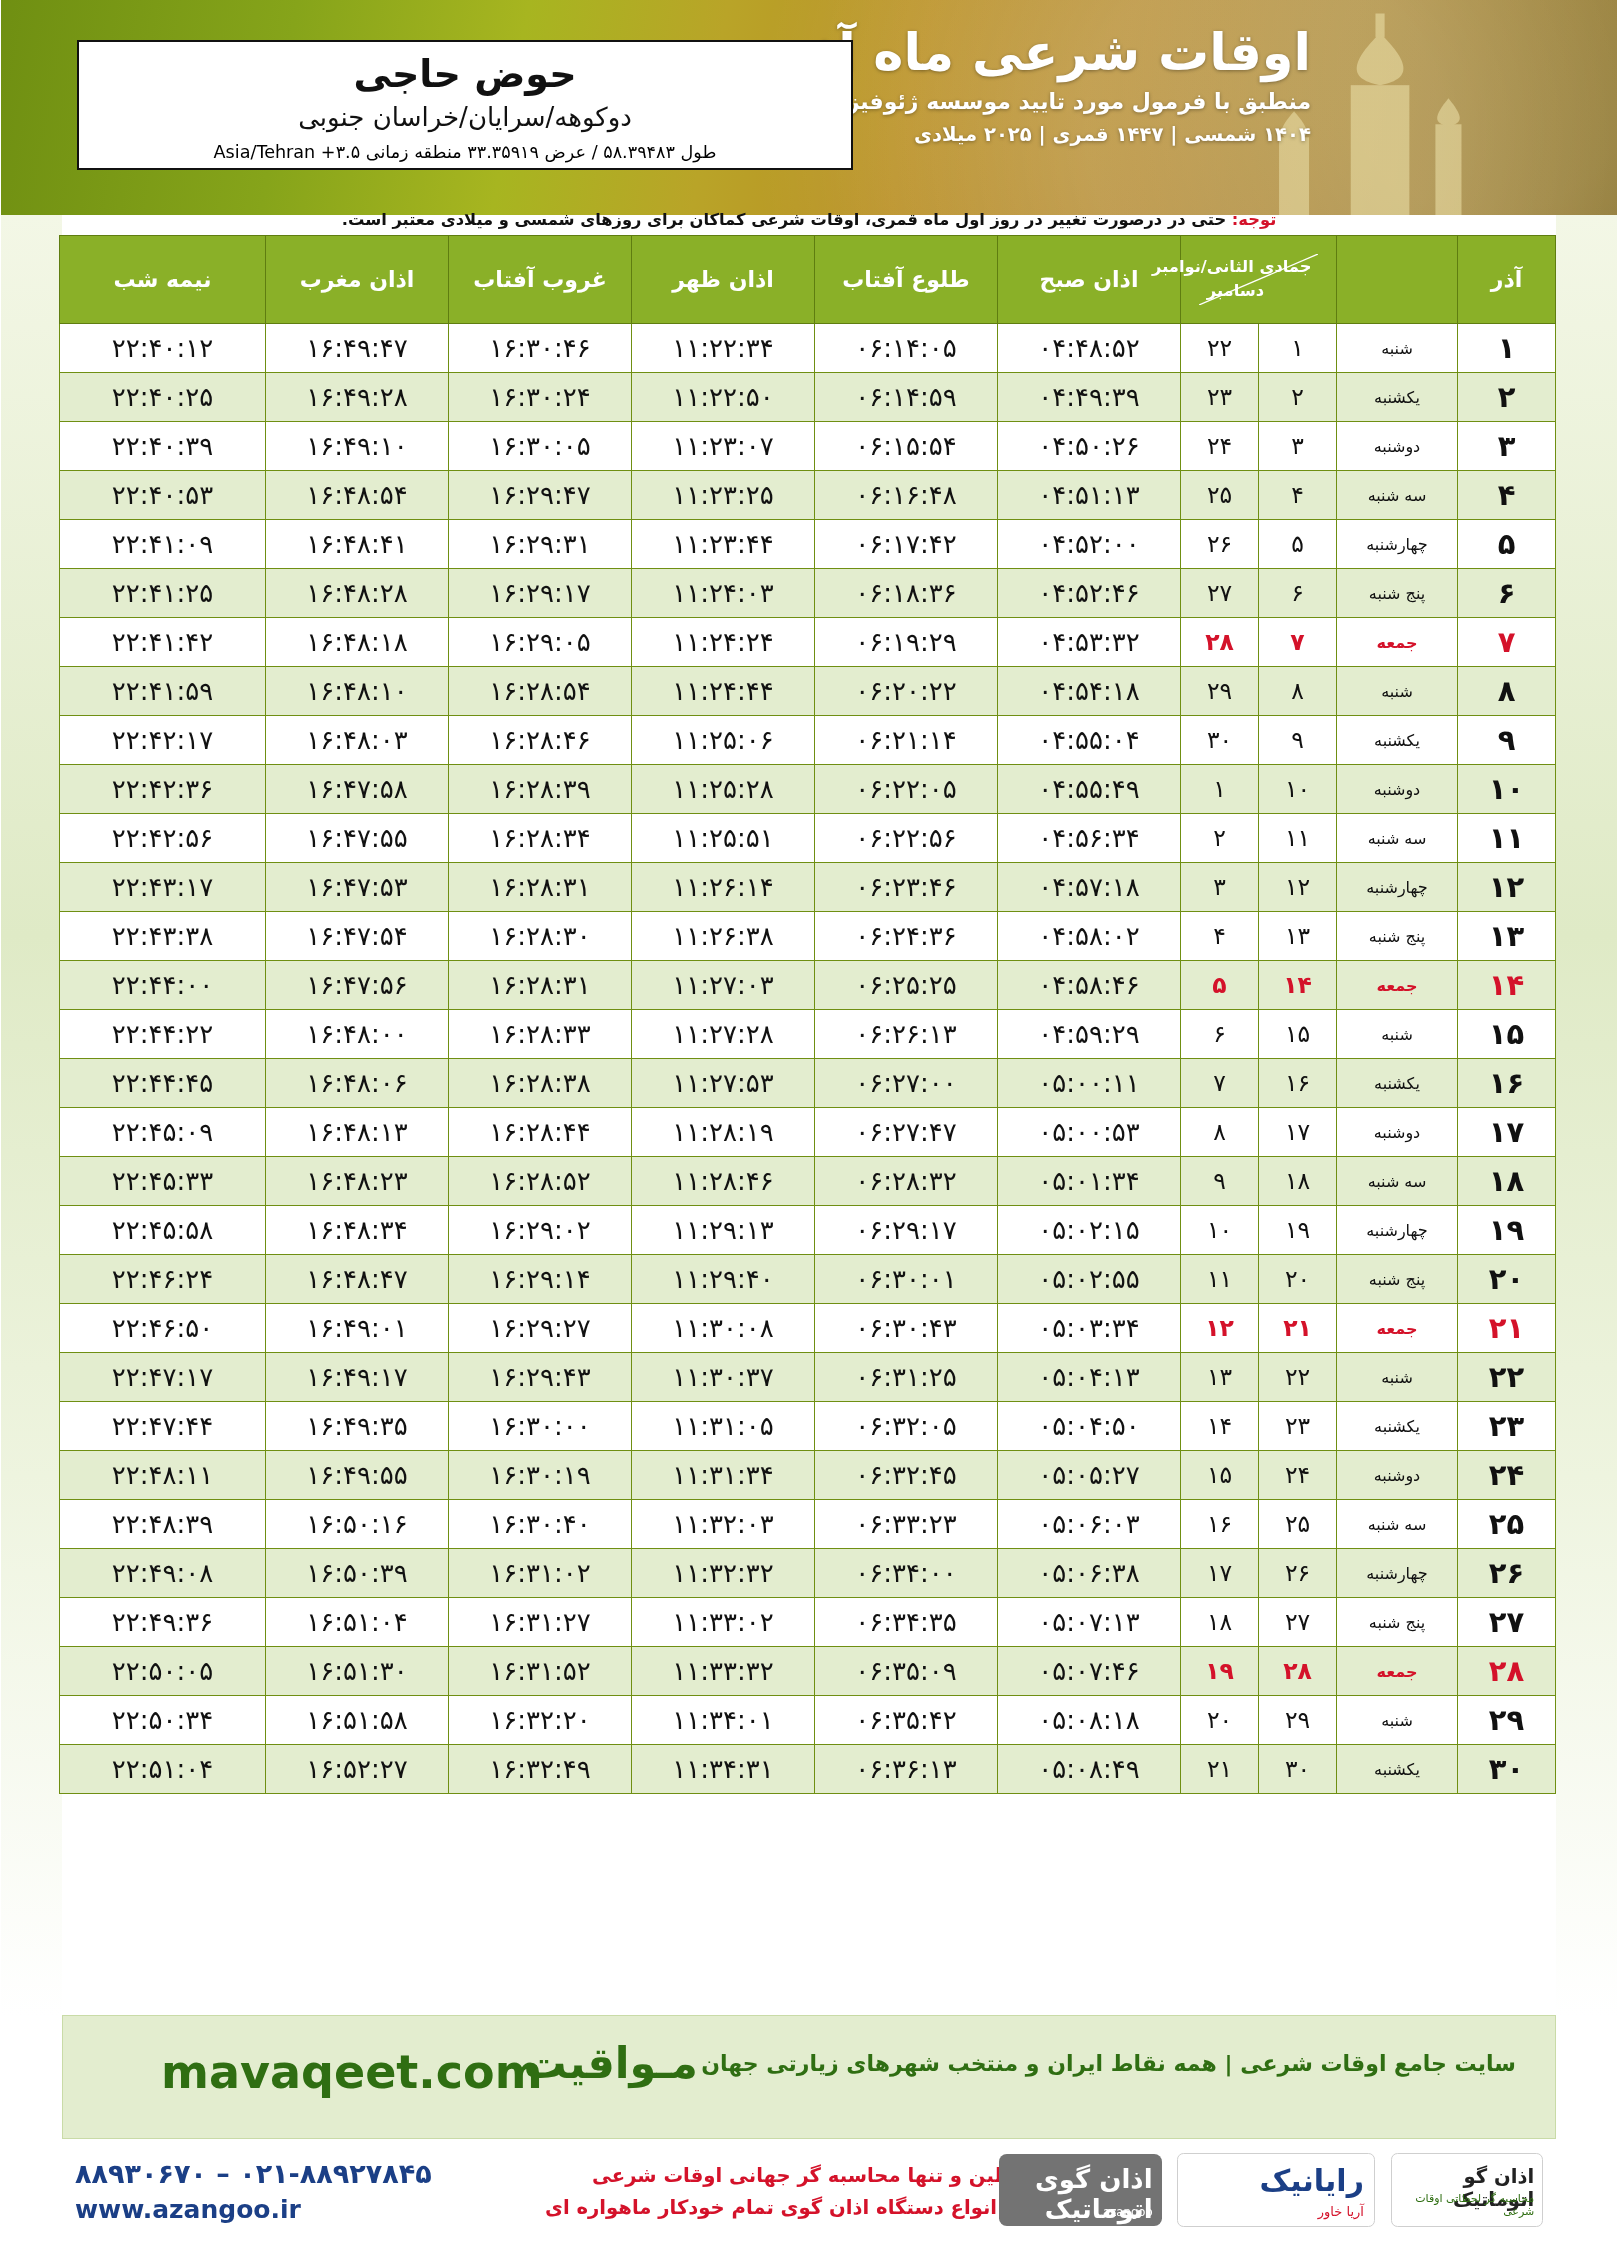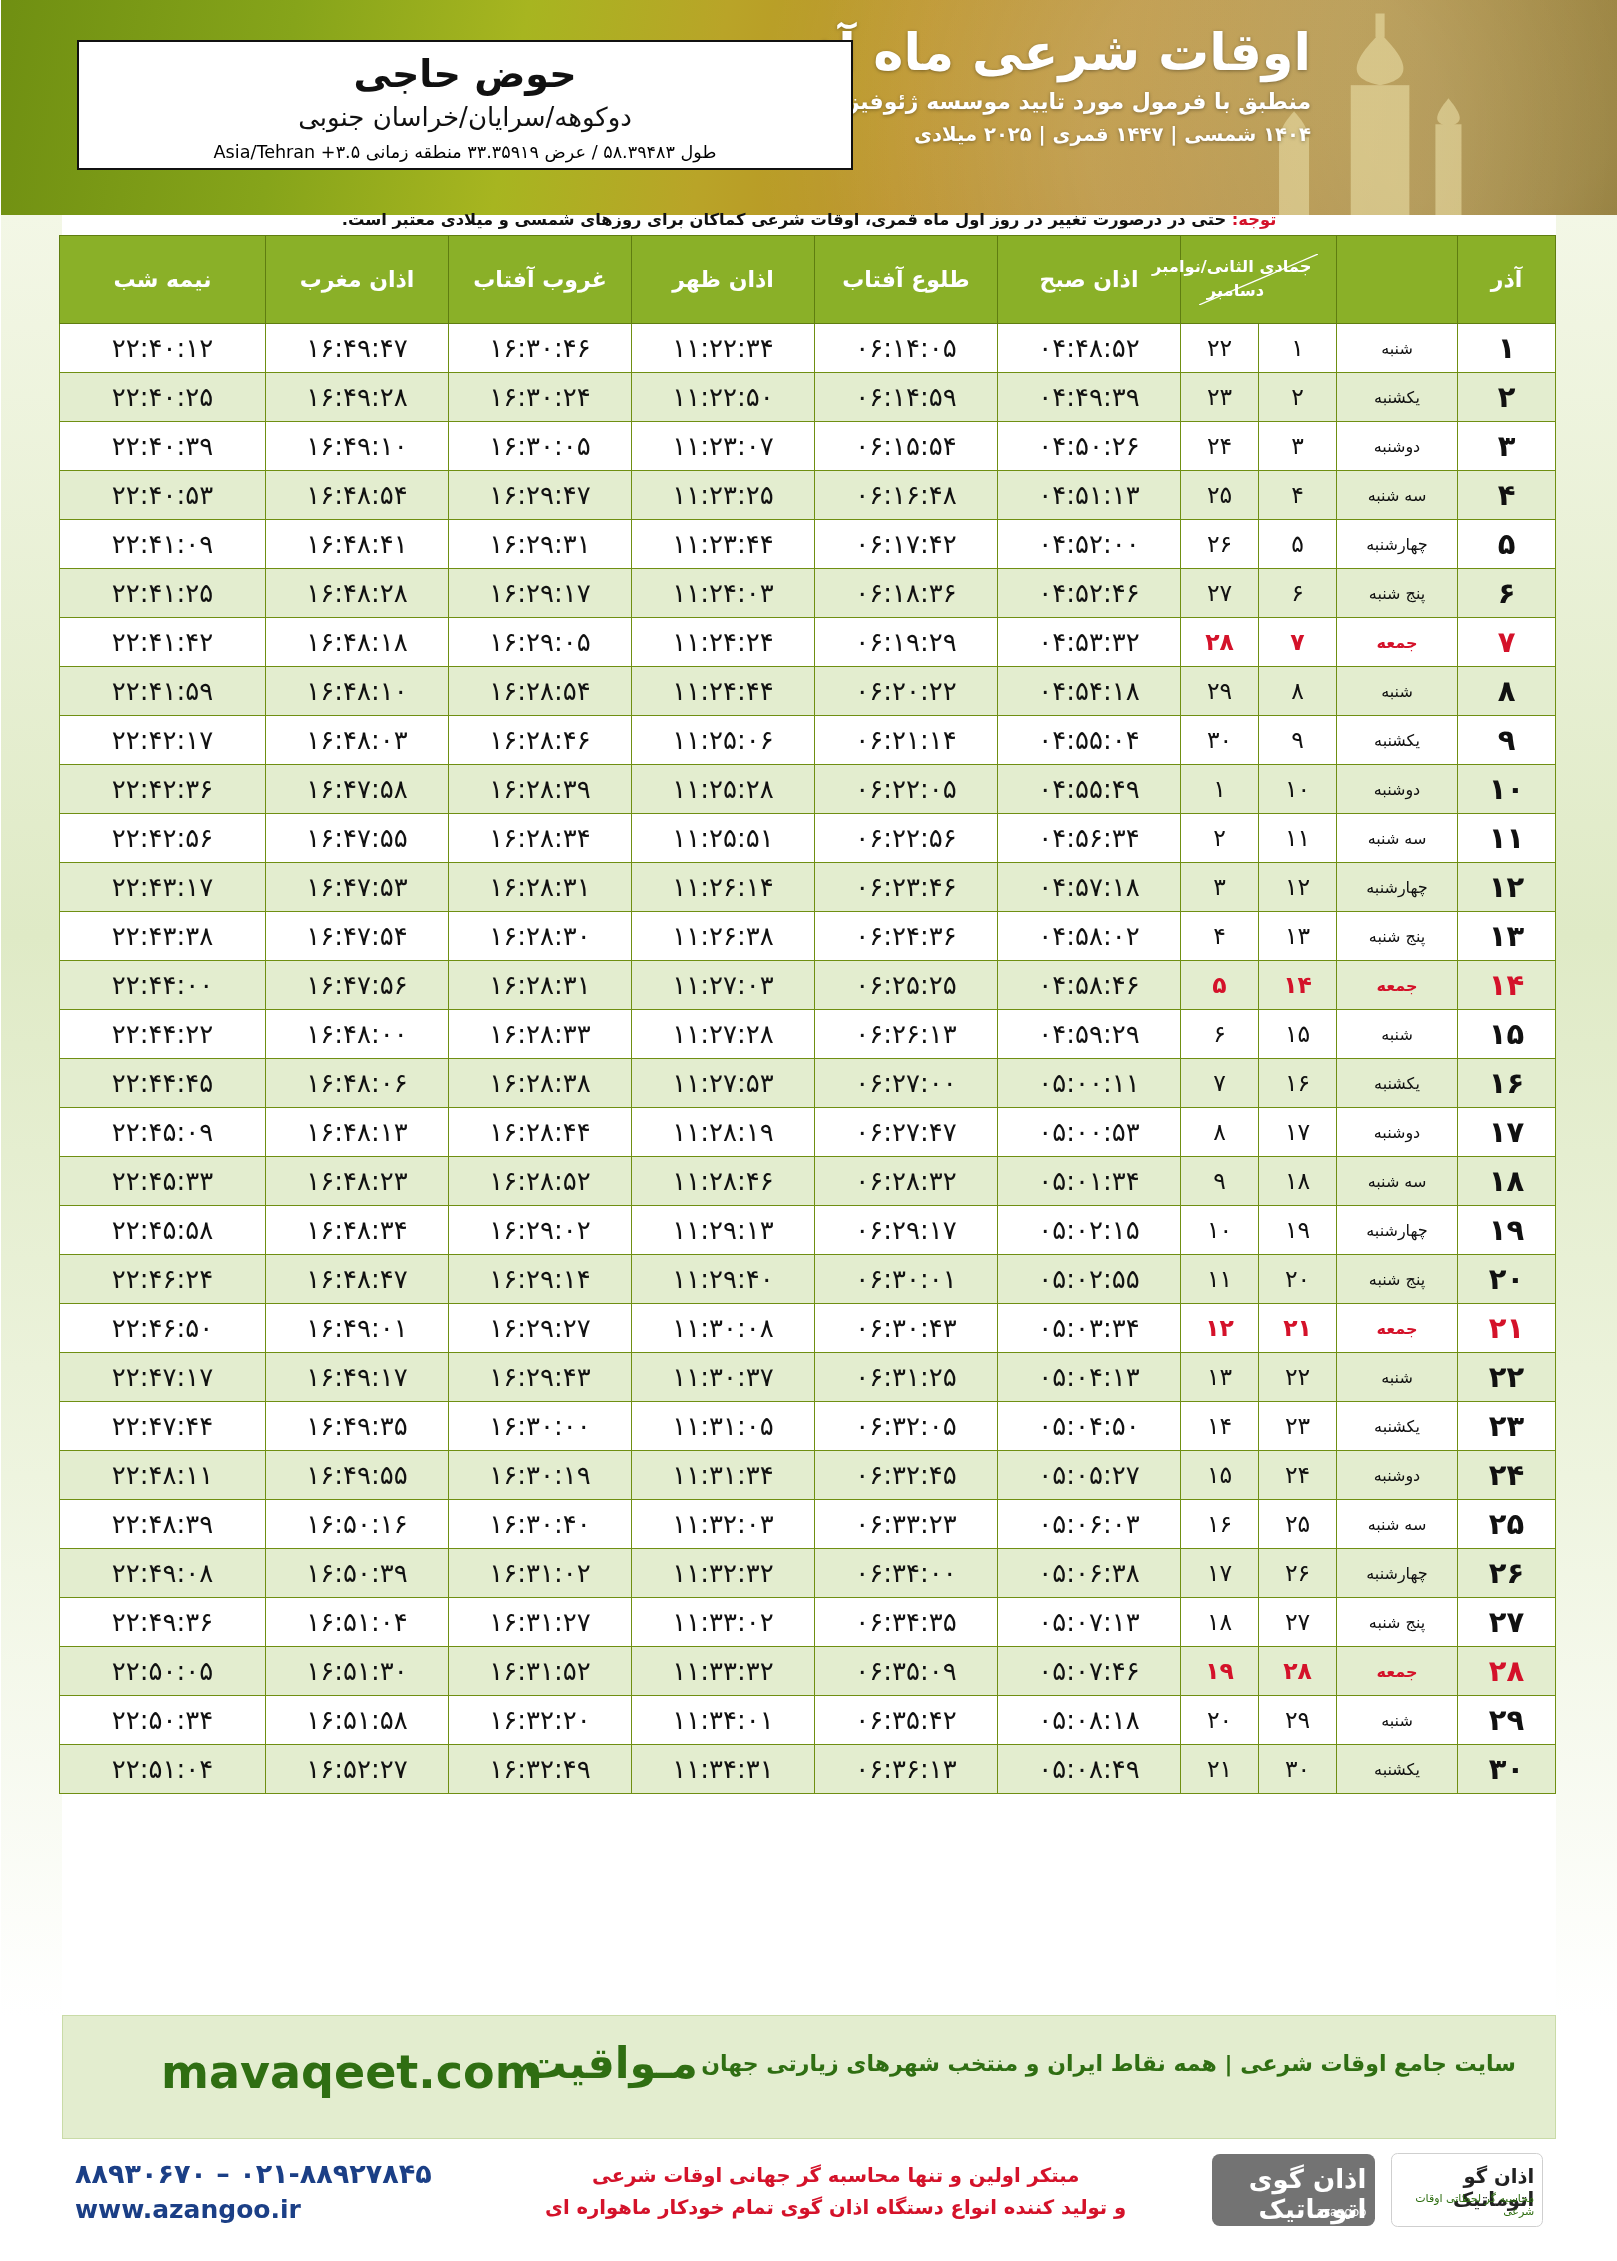--- a/index.html
+++ b/index.html
@@ -552,19 +552,23 @@
   </div>
   <div class="fb-mid">
     <div>مبتکر اولین و تنها محاسبه گر جهانی اوقات شرعی</div>
     <div>و تولید کننده انواع دستگاه اذان گوی تمام خودکار ماهواره ای</div>
   </div>
   <div class="fb-right">
     <div class="logo-auto">
       <div class="a1">اذان گو اتوماتیک</div>
       <div class="a2">محاسبه گر لحظاتی اوقات شرعی</div>
     </div>
+    <div class="logo-ray">
+      <div class="r1">رایانیک</div>
+      <div class="r2">آریا خاور</div>
+    </div>
     <div class="logo-az">
       <div class="t">اذان گوی اتوماتیک</div>
       <div class="s">azangoo</div>
     </div>
   </div>
 </div>
 
 
 </body></html>

